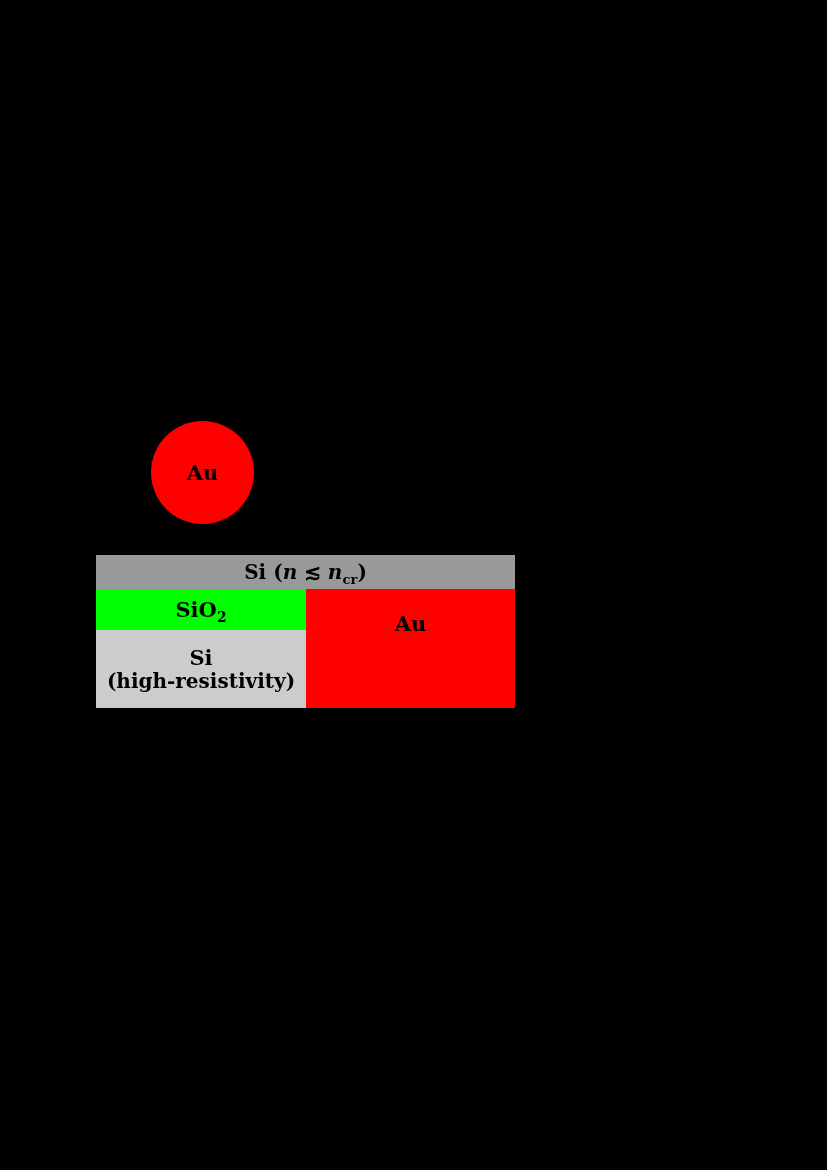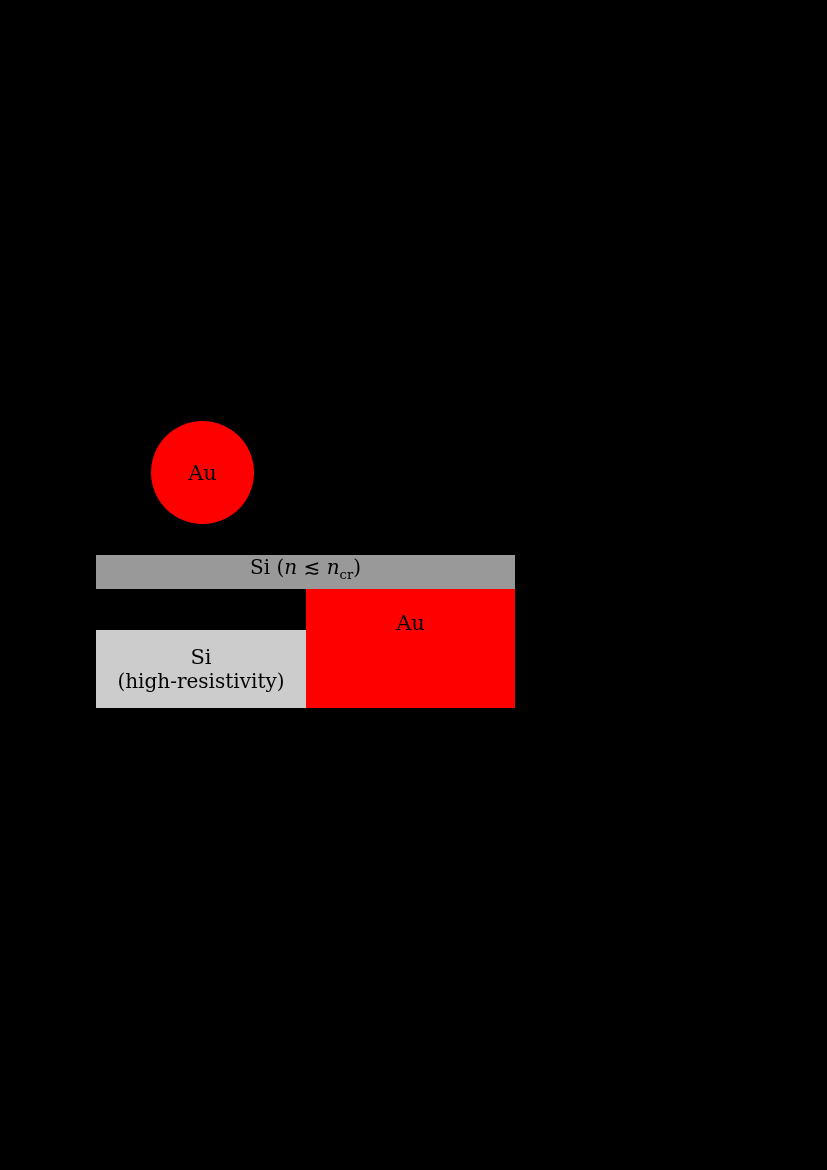--- a/index.html
+++ b/index.html
@@ -7,38 +7,39 @@
     padding: 0;
     background: #000000;
   }
   .canvas {
     position: relative;
     width: 827px;
     height: 898px;
     background: #000000;
     overflow: hidden;
     font-family: "DejaVu Serif", "Liberation Serif", serif;
-    font-weight: normal;
+    font-weight: bold;
     color: #000000;
   }
   .droplet {
     position: absolute;
     left: 151px;
     top: 421px;
     width: 103px;
     height: 103px;
     border-radius: 50%;
     display: flex;
     align-items: center;
     justify-content: center;
     font-size: 21px;
   }
   .layer {
     position: absolute;
     display: flex;
+    align-items: center;
     justify-content: center;
     text-align: center;
   }
   .layer-si-top {
     left: 96px;
     top: 555px;
     width: 419px;
     height: 34px;
     font-size: 20px;
   }
@@ -90,20 +91,23 @@
 <div class="canvas">
 
   <div class="droplet" style="background: rgb(255, 0, 0);">
     <span>Au</span>
   </div>
 
   <div class="layer layer-si-top" style="background: rgb(153, 153, 153);">
     <span class="nowrap"><span>Si</span><span> (</span><span class="mathit">n</span><span> ≲ </span><span class="mathit">n</span><sub>cr</sub><span>)</span></span>
   </div>
 
+  <div class="layer layer-sio2" style="background: rgb(0, 255, 0);">
+    <span><span>SiO</span><sub>2</sub></span>
+  </div>
 
   <div class="layer layer-si-substrate" style="background: rgb(204, 204, 204);">
     <span class="substrate-element">Si</span>
     <span class="substrate-note">(high-resistivity)</span>
   </div>
 
   <div class="layer layer-au-film" style="background: rgb(255, 0, 0);">
     <span class="au-film-label">Au</span>
   </div>
 

